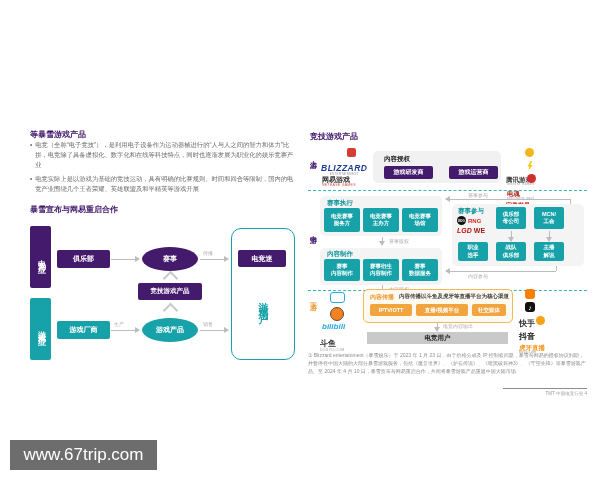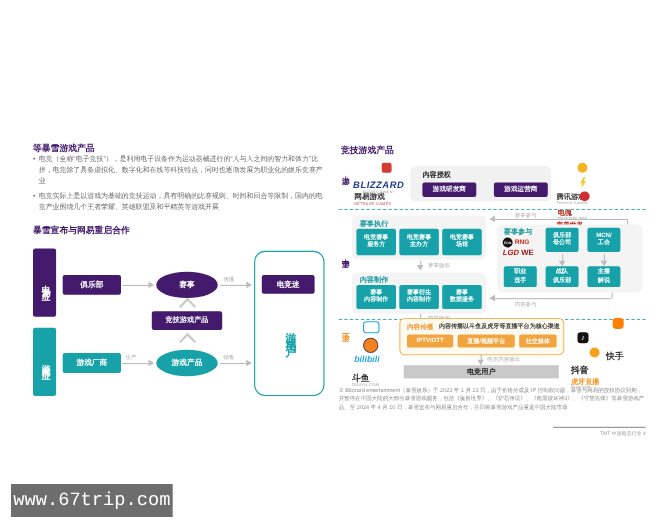--- a/index.html
+++ b/index.html
@@ -47,21 +47,21 @@
   .lsub{font-size:3.5px;color:#9a9a9a;letter-spacing:.3px;}
   .circ{border-radius:50%;flex:0 0 auto;}
   .obtn{position:absolute;background:#f2a43e;color:#fff;display:flex;align-items:center;justify-content:center;
         border-radius:2px;font-size:5.5px;font-weight:bold;}
   .pbtn{position:absolute;background:#441a6d;color:#fff;display:flex;align-items:center;justify-content:center;
         border-radius:2px;font-size:6px;font-weight:bold;}
   
   .tg{position:absolute;left:464px;top:11px;width:120px;height:28px;background:#595959;color:#fff;
       font-size:15px;display:flex;align-items:center;justify-content:center;}
   .wm{position:absolute;left:10px;top:440px;width:147px;height:30px;background:#6d6d6d;color:#fff;
-      font-size:17px;display:flex;align-items:center;justify-content:center;font-family:Liberation Mono, monospace;}
+      font-size:17px;display:flex;align-items:center;justify-content:center;}
   .footnote{position:absolute;left:308px;top:352px;width:278px;font-size:5px;color:#8d8d8d;line-height:1.55;}
   .fline{position:absolute;left:503px;top:388px;width:84px;border-top:1px solid #8d8d8d;}
   .fref{position:absolute;left:470px;top:391px;width:117px;text-align:right;font-size:4.5px;color:#9a9a9a;}
 </style>
 </head>
 <body>
 
 <div id="canvas">
 
   <div class="wm">www.67trip.com</div>
@@ -224,21 +224,21 @@
   <div class="obtn" style="left:370px;top:304px;width:42px;height:12px;">IPTV/OTT</div>
   <div class="obtn" style="left:416px;top:304px;width:52px;height:12px;">直播/视频平台</div>
   <div class="obtn" style="left:472px;top:304px;width:34px;height:12px;">社交媒体</div>
 
   <div class="varrow" style="left:437px;top:322px;height:9px;"></div>
   <div class="slabel" style="left:443px;top:323px;">电竞内容输出</div>
   <div class="abs" style="left:367px;top:332px;width:141px;height:12px;background:#c9c9c9;color:#222;font-size:6.5px;font-weight:bold;display:flex;align-items:center;justify-content:center;">电竞用户</div>
 
   <div class="logo" style="left:519px;top:289px;">
     <span style="width:10px;height:10px;background:#ff7f00;border-radius:3px;"></span>
-    <span class="lname" style="font-size:8px;margin-left:32px;">快手</span>
+    <span class="lname" style="font-size:8px;">快手</span>
   </div>
   <div class="logo" style="left:519px;top:302px;">
     <span style="width:10px;height:10px;background:#111;border-radius:3px;color:#fff;font-size:7px;display:flex;align-items:center;justify-content:center;">♪</span>
     <span class="lname" style="font-size:8px;color:#111;">抖音</span>
   </div>
   <div class="logo" style="left:519px;top:316px;">
     <span class="circ" style="width:9px;height:9px;background:#f7a21b;"></span>
     <span class="lcol">
       <span class="lname" style="font-size:6.5px;color:#f7941d;">虎牙直播</span>
       <span class="lsub">huya.com</span>

